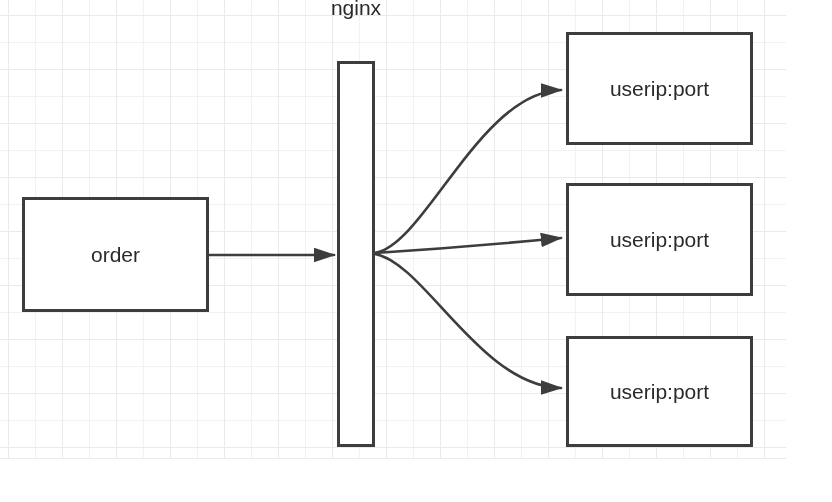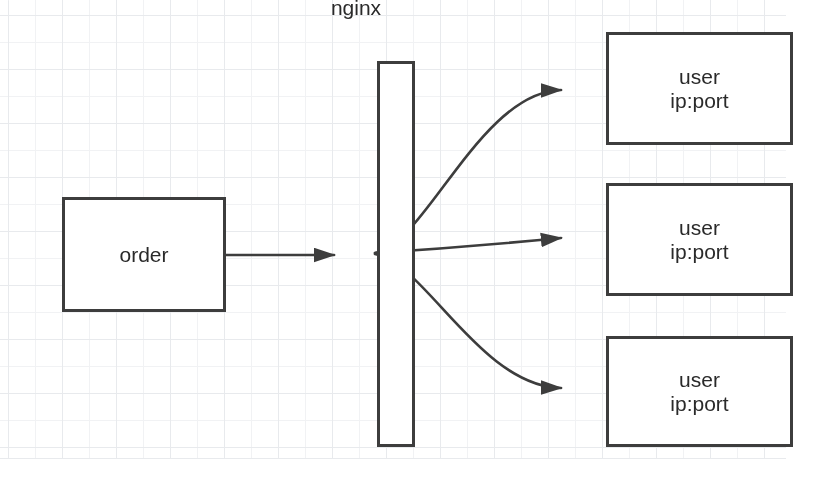--- a/index.html
+++ b/index.html
@@ -54,30 +54,29 @@
     stroke-width: 2.6;
     stroke-linecap: round;
     pointer-events: stroke;
   }
   .arrowhead-shape { fill: var(--arrowhead); }
   .node {
     position: absolute;
     background: #ffffff;
     border: 3px solid var(--shape-border);
     display: flex;
-    flex-direction: column;
+    flex-direction: row;
     align-items: center;
     justify-content: center;
     font-size: 21px;
     line-height: 24px;
     color: var(--text);
     text-align: center;
-    margin-left: 40px;
   }
-  .node-order  { left: 22px;  top: 197px; width: 164px; height: 115px; }
+  .node-order  { left: 22px;  top: 197px; width: 187px; height: 115px; }
   .node-nginx  { left: 337px; top: 61px;  width: 38px;  height: 386px; }
   .node-user-1 { left: 566px; top: 32px;  width: 187px; height: 113px; }
   .node-user-2 { left: 566px; top: 183px; width: 187px; height: 113px; }
   .node-user-3 { left: 566px; top: 336px; width: 187px; height: 111px; }
   .floating-label {
     position: absolute;
     left: 296px;
     top: -4px;
     width: 120px;
     height: 24px;

